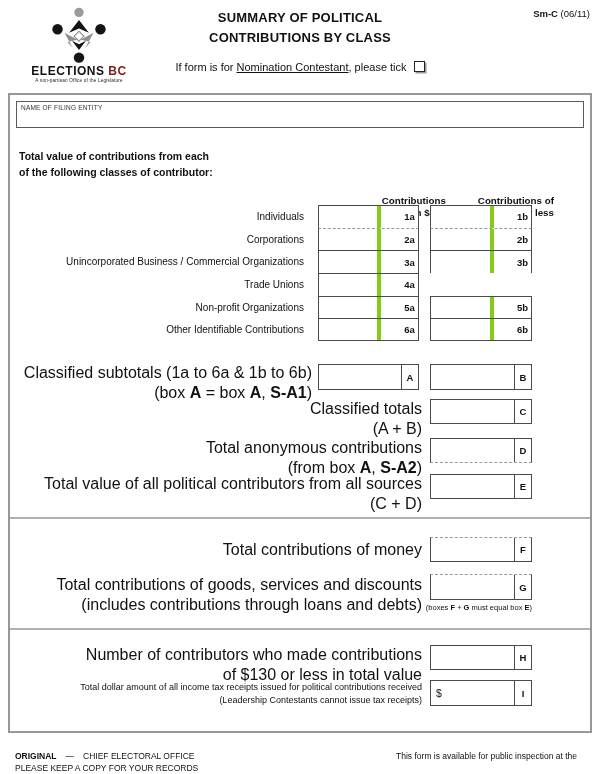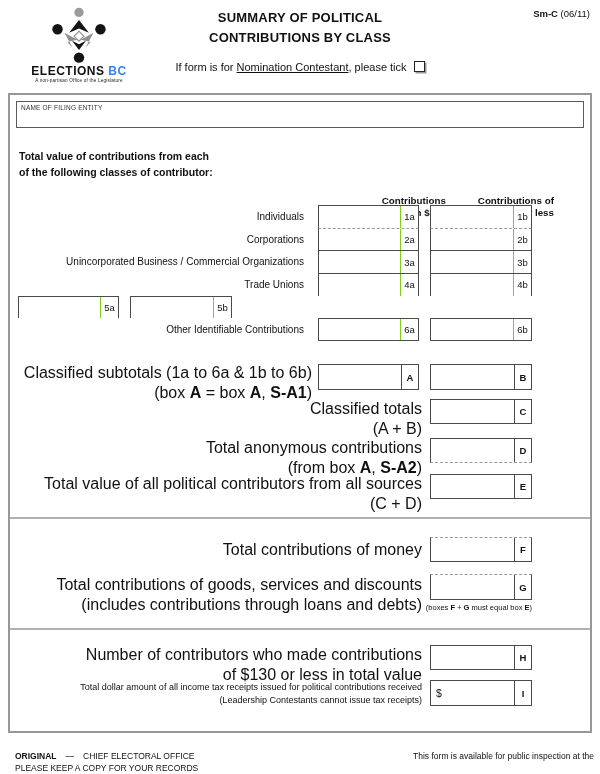--- a/index.html
+++ b/index.html
@@ -3,21 +3,21 @@
 <meta charset="utf-8">
 <style>
   html,body{margin:0;padding:0;background:#fff;}
   .page{position:relative;width:600px;height:774px;background:#fff;
         font-family:"Liberation Sans", sans-serif;color:#111;overflow:hidden;}
 
   
   .logo{position:absolute;left:20px;top:6px;width:118px;text-align:center;}
   .logo svg{display:block;margin:0 auto;}
   .logo-title{font-size:12px;font-weight:bold;letter-spacing:.5px;line-height:1.1;margin-top:1px;}
-  .logo-title .bc{color:#3b82f6;}
+  .logo-title .bc{color:#7f1d1d;}
   .logo-tagline{font-size:4.6px;color:#222;letter-spacing:.2px;}
   .form-code{position:absolute;right:10px;top:8px;font-size:9.5px;color:#111;}
   .form-code b{font-weight:bold;}
   .main-title{position:absolute;left:0;right:0;top:8px;text-align:center;
               font-size:13px;font-weight:bold;line-height:1.5;letter-spacing:.2px;}
   .tick-line{position:absolute;left:0;right:0;top:61px;text-align:center;font-size:11px;}
   .tick-underline{text-decoration:underline;}
   .tickbox{display:inline-block;width:9px;height:9px;border:1.5px solid #222;
            margin-left:7px;vertical-align:-1px;box-shadow:1.5px 1.5px 0 #9a9a9a;background:#fff;}
 
@@ -40,22 +40,22 @@
   .crow{display:flex;height:22.7px;}
   .clabel{width:300px;padding-right:6px;box-sizing:border-box;display:flex;
           align-items:center;justify-content:flex-end;font-size:10px;white-space:nowrap;}
   .cbox{border:1px solid #4a4a4a;border-bottom:none;box-sizing:border-box;
         display:flex;background:#fff;}
   .cbox.a{width:101px;margin-left:8px;}
   .cbox.b{width:102px;margin-left:11px;}
   .crow:last-child .cbox{border-bottom:1px solid #4a4a4a;}
   .crow:nth-child(2) .cbox{border-top-style:dashed;border-top-color:#999;}
   .cval{flex:1;}
-  .ccode{width:17px;border-left:1px solid #84cc16;display:flex;align-items:center;
-         justify-content:center;font-size:9.5px;font-weight:normal;}
+  .ccode{width:17px;border-left:4px solid #84cc16;display:flex;align-items:center;
+         justify-content:center;font-size:9.5px;font-weight:bold;padding-left:20px;}
 
   
   .fbox{position:absolute;border:1px solid #4a4a4a;box-sizing:border-box;display:flex;background:#fff;}
   .fbox.col-a{left:308px;width:101px;}
   .fbox.col-b{right:58px;width:102px;}
   .fbox.dash-bottom{border-bottom:1px dashed #999;}
   .fbox.dash-top{border-top:1px dashed #999;}
   .fval{flex:1;display:flex;align-items:center;padding-left:5px;font-size:10.5px;}
   .fcode{width:16px;border-left:1px solid #4a4a4a;display:flex;align-items:center;
          justify-content:center;font-size:9.5px;font-weight:bold;}
@@ -68,21 +68,21 @@
   .single-line{line-height:25px;}
 
   .divider{position:absolute;left:0;right:0;height:0;border-top:2px solid #b0b0b0;}
 
   .g-note{position:absolute;right:58px;text-align:right;font-size:7.5px;white-space:nowrap;color:#111;}
   .g-note b{font-weight:bold;}
 
   
   .footer-left{position:absolute;left:15px;top:751px;font-size:8.5px;line-height:1.4;}
   .footer-left .dash{margin:0 9px;}
-  .footer-right{position:absolute;right:6px;top:751px;font-size:8.5px;line-height:1.4;text-align:right;}
+  .footer-right{position:absolute;right:23px;top:751px;font-size:8.5px;line-height:1.4;text-align:right;}
 </style>
 </head>
 <body>
 
 <div class="page">
 
   <div class="logo">
     <svg width="58" height="58" viewBox="0 0 100 100">
       <circle cx="50" cy="11" r="8" fill="#9b9b9b"></circle>
       <polygon points="50,24 67,46 50,39 33,46" fill="#141414"></polygon>
@@ -167,27 +167,24 @@
             <div class="ccode">3b</div>
           </div>
       </div>
 
       <div class="crow">
         <div class="clabel">Trade Unions</div>
         <div class="cbox a">
             <div class="cval"></div>
             <div class="ccode">4a</div>
           </div>
-        <div class="cbox b">
-            <div class="cval"></div>
-            <div class="ccode">4b</div>
-          </div>
-      </div>
-
-      <div class="crow">
+      </div>
+
+      <div class="crow">
+        <div class="clabel">Non-profit Organizations</div>
         <div class="cbox a">
             <div class="cval"></div>
             <div class="ccode">5a</div>
           </div>
         <div class="cbox b">
             <div class="cval"></div>
             <div class="ccode">5b</div>
           </div>
       </div>
 

